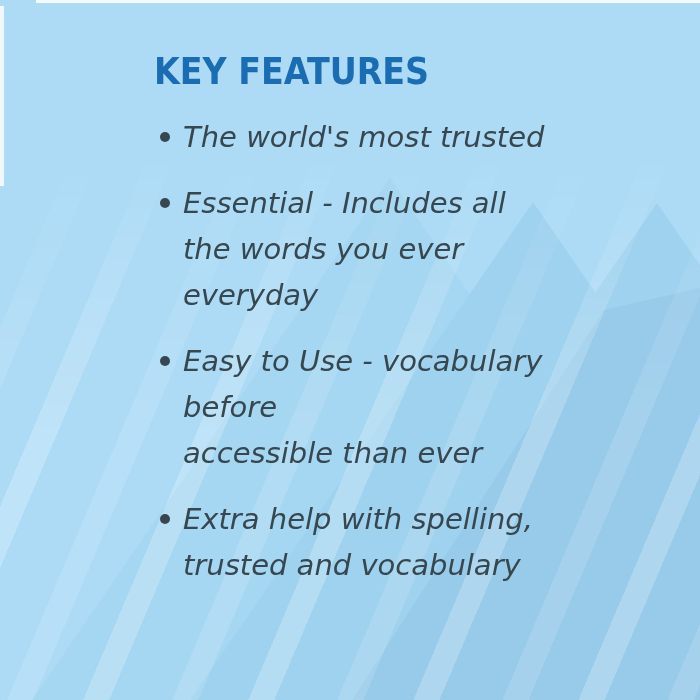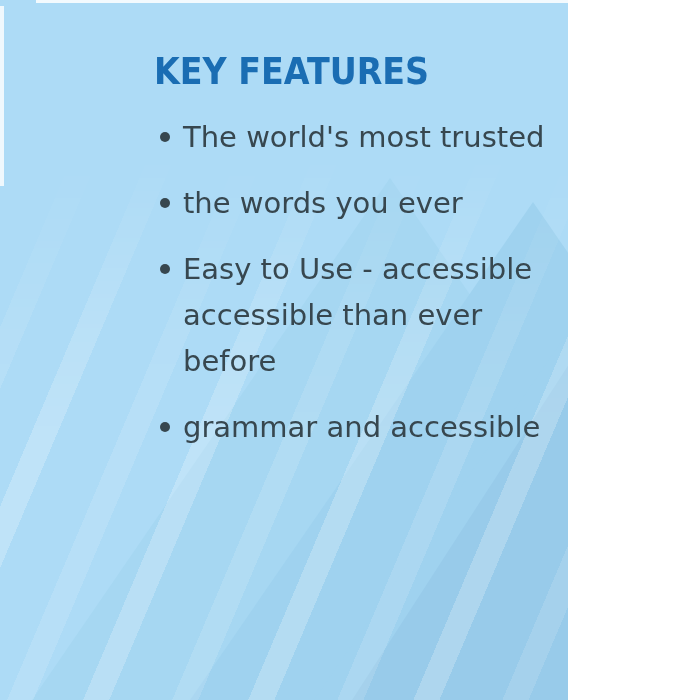--- a/index.html
+++ b/index.html
@@ -3,21 +3,21 @@
 <meta charset="utf-8">
 <title>Key Features Card</title>
 <style>
   html, body { margin: 0; padding: 0; }
   body {
     font-family: "DejaVu Sans", "Liberation Sans", sans-serif;
     width: 700px; height: 700px;
   }
   .canvas {
     position: relative;
-    width: 568px; height: 700px;
+    width: 700px; height: 700px;
     overflow: hidden;
     background: var(--background, #addbf6);
   }
   .mountains {
     position: absolute;
     left: 0; top: 0;
     width: 700px; height: 700px;
     display: block;
   }
   .stripes {
@@ -71,21 +71,21 @@
     font-size: 29px;
     line-height: 46px;
   }
   .dot {
     position: absolute;
     left: 6px; top: 18px;
     width: 10px; height: 10px;
     border-radius: 50%;
     background: var(--bullet, #37474f);
   }
-  .line { display: block; white-space: nowrap; }
+  .line { display: block; white-space: nowrap; font-style: italic; }
 </style>
 </head>
 <body>
 
 <div class="canvas">
 
   <svg class="mountains" viewBox="0 0 700 700" preserveAspectRatio="none" aria-hidden="true">
     <polygon points="390,178 748,700 32,700" fill="#a6d7f2"></polygon>
     <polygon points="533,202 876,700 190,700" fill="#9fd2ef"></polygon>
     <polygon points="657,203 1000,700 314,700" fill="#9fd2ef"></polygon>
@@ -104,35 +104,38 @@
       <li class="feature">
         <span class="dot"></span>
         <span class="lines">
           <span class="line">The world's most trusted</span>
         </span>
       </li>
 
       <li class="feature">
         <span class="dot"></span>
         <span class="lines">
+          <span class="line">Essential - Includes all</span>
           <span class="line">the words you ever</span>
+          <span class="line">everyday</span>
         </span>
       </li>
 
       <li class="feature">
         <span class="dot"></span>
         <span class="lines">
-          <span class="line">Easy to Use - accessible</span>
+          <span class="line">Easy to Use - vocabulary</span>
+          <span class="line">before</span>
           <span class="line">accessible than ever</span>
-          <span class="line">before</span>
         </span>
       </li>
 
       <li class="feature">
         <span class="dot"></span>
         <span class="lines">
-          <span class="line">grammar and accessible</span>
+          <span class="line">Extra help with spelling,</span>
+          <span class="line">trusted and vocabulary</span>
         </span>
       </li>
 
     </ul>
   </div>
 </div>
 
 </body></html>

